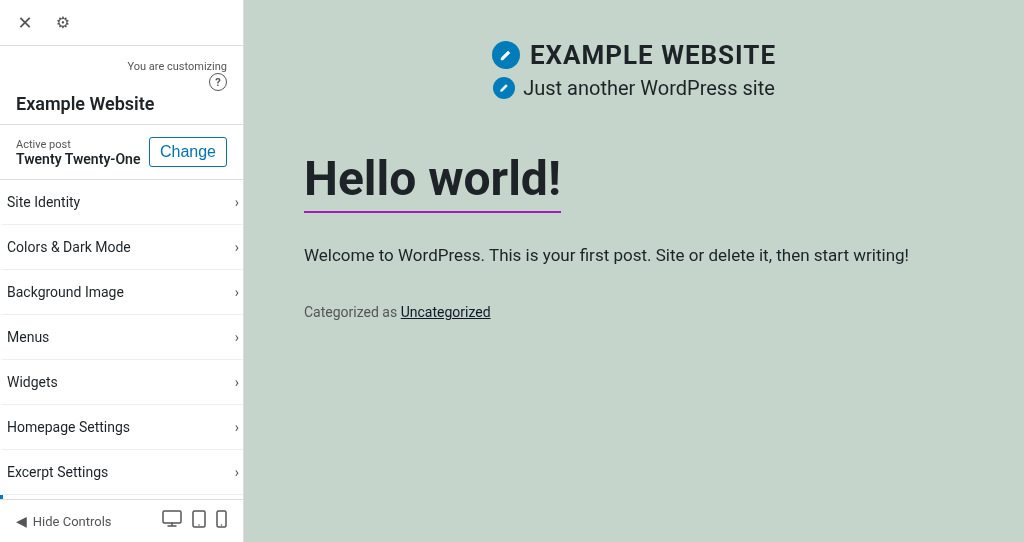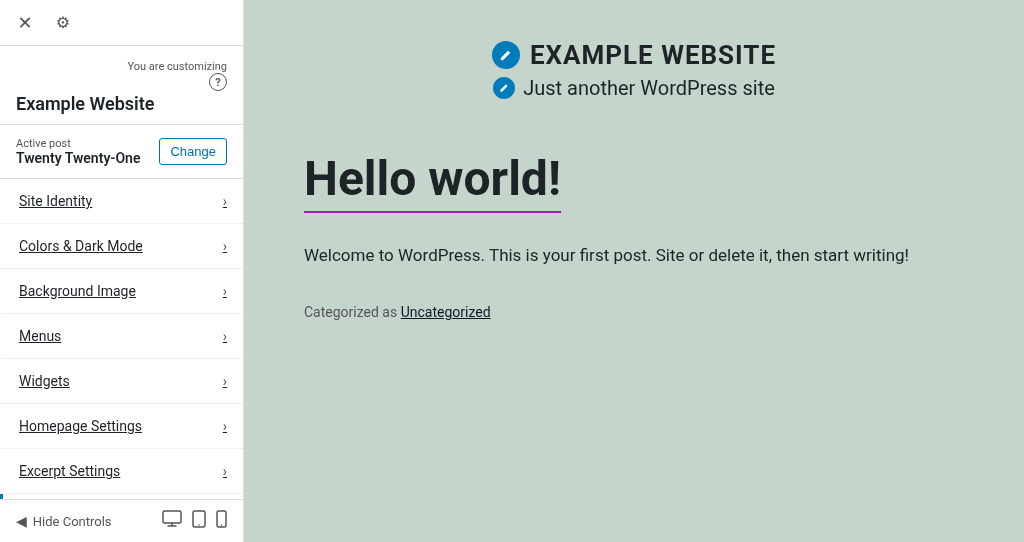--- a/index.html
+++ b/index.html
@@ -131,42 +131,41 @@
       font-weight: 600;
       color: #1d2327;
     }
 
     .change-btn {
       background: #fff;
       border: 1px solid #0073aa;
       color: #0073aa;
       border-radius: 3px;
       padding: 5px 10px;
-      font-size: 13px;
+      font-size: 16px;
       cursor: pointer;
     }
 
     
     .nav-items {
       flex: 1;
       overflow-y: auto;
     }
 
     .nav-item {
       display: flex;
       align-items: center;
       justify-content: space-between;
-      padding: 14px 16px;
+      padding: 14px 4px;
       border-bottom: 1px solid #eee;
       cursor: pointer;
       font-size: 14px;
       color: #1d2327;
       background: #fff;
       border-left: 3px solid transparent;
-      text-decoration: underline;
     }
 
     .nav-item.active {
       border-left-color: #007cba;
       background: #fff;
     }
 
     .nav-item.active .chevron-icon {
       color: #007cba;
     }

